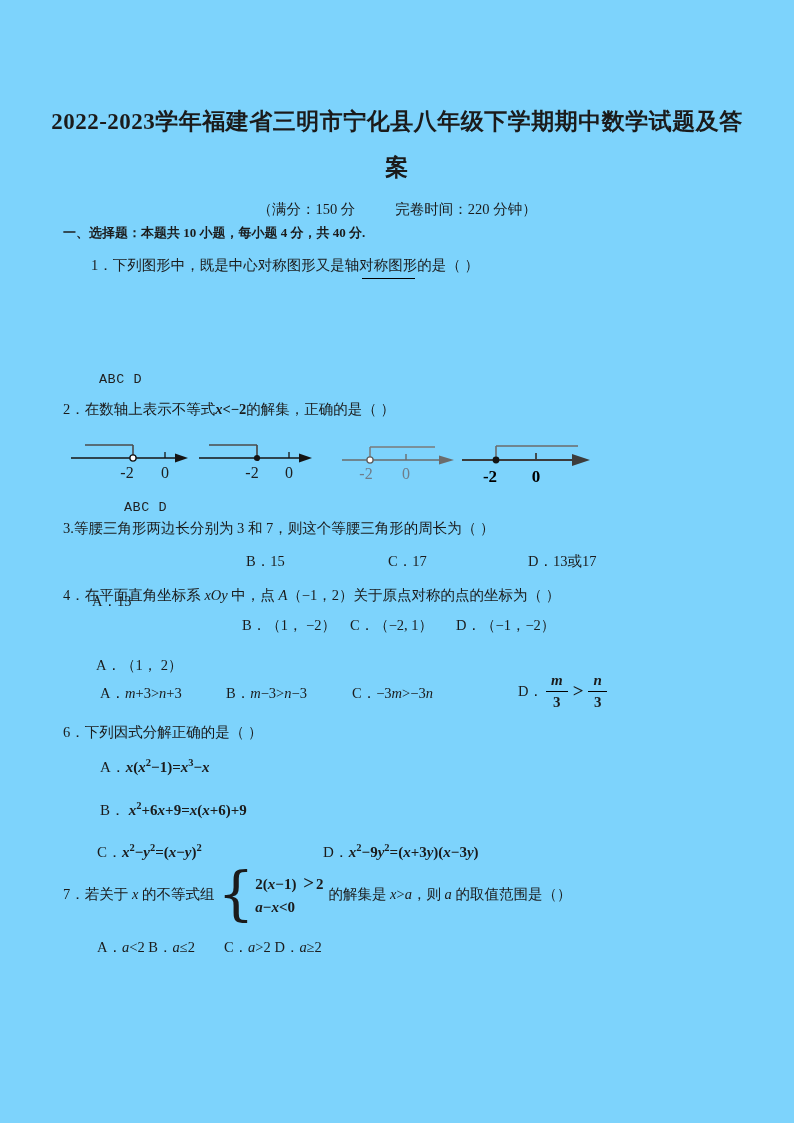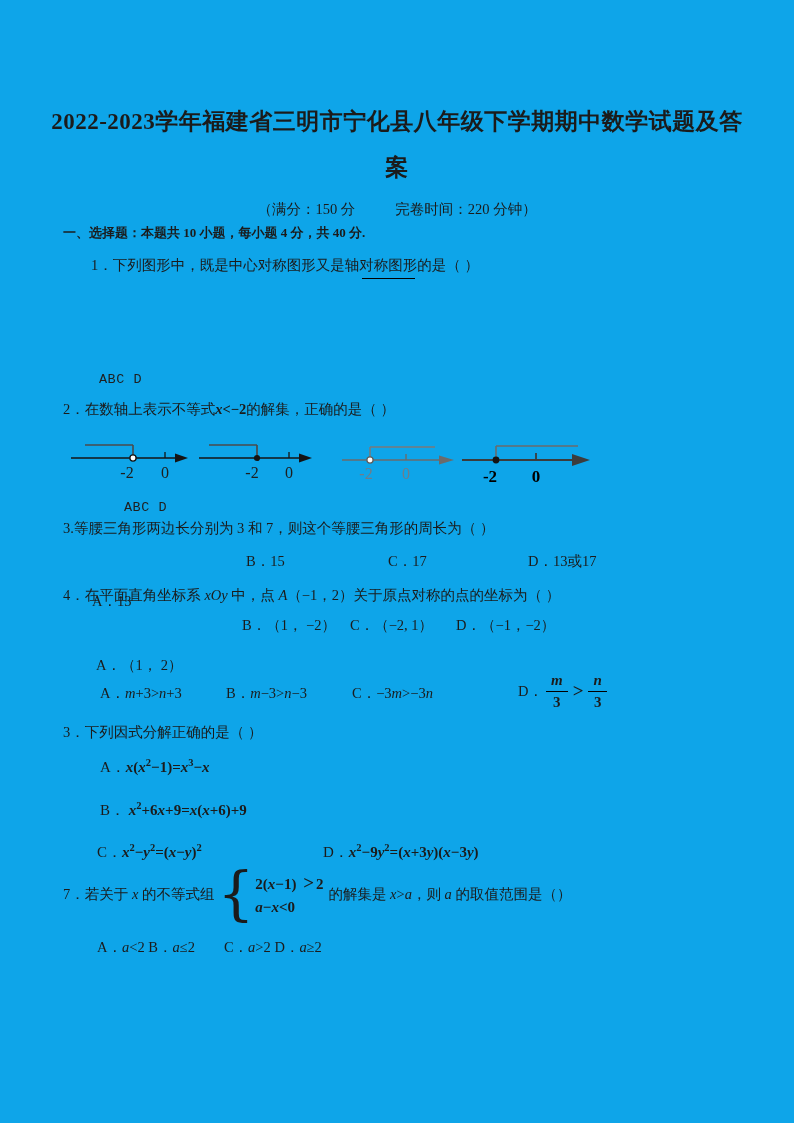--- a/index.html
+++ b/index.html
@@ -1,18 +1,18 @@
 <!DOCTYPE html>
 <html><head>
 <meta charset="utf-8">
 <style>
   html,body { margin:0; padding:0; background:#888; }
   #page {
     position:relative; width:794px; height:1123px; margin:0 auto;
-    background:#0ea5e9; overflow:hidden;
+    background:#7dd3fc; overflow:hidden;
     font-family:"Liberation Serif","DejaVu Serif",serif;
     color:#1b1b1b; font-size:14.5px;
   }
   .abs { position:absolute; }
   .center { left:0; width:794px; text-align:center; }
   .title { font-size:23px; font-weight:bold; letter-spacing:0.5px; }
   .meta { font-size:14.5px; display:flex; justify-content:center; gap:40px; }
   .heading { font-size:13px; font-weight:bold; }
   .qtext { font-size:14.5px; white-space:nowrap; }
   .mono { font-family:"Liberation Mono","DejaVu Sans Mono",monospace; font-size:13.5px; letter-spacing:0.5px; color:#1f1f1f; }
@@ -122,21 +122,21 @@
         <span class="num">m</span>
         <span class="den">3</span>
       </span>
       <span class="fm-gt">&gt;</span>
       <span class="frac">
         <span class="num">n</span>
         <span class="den">3</span>
       </span>
     </div>
 
-  <div class="abs qtext" style="top:723px; left:63px;">3．下列因式分解正确的是（ ）</div>
+  <div class="abs qtext" style="top:723px; left:63px;">6．下列因式分解正确的是（ ）</div>
   <div class="abs opt" style="top:757px; left:100px; font-size:15px;"><span>A．</span><span class="fm-bi">x</span><span class="fm-b">(</span><span class="fm-bi">x</span><span class="fm-sup">2</span><span class="fm-b">−1)=</span><span class="fm-bi">x</span><span class="fm-sup">3</span><span class="fm-b">−</span><span class="fm-bi">x</span></div>
   <div class="abs opt" style="top:800px; left:100px; font-size:15px;"><span>B． </span><span class="fm-bi">x</span><span class="fm-sup">2</span><span class="fm-b">+6</span><span class="fm-bi">x</span><span class="fm-b">+9=</span><span class="fm-bi">x</span><span class="fm-b">(</span><span class="fm-bi">x</span><span class="fm-b">+6)+9</span></div>
   <div class="abs opt" style="top:842px; left:97px;  font-size:15px;"><span>C．</span><span class="fm-bi">x</span><span class="fm-sup">2</span><span class="fm-b">−</span><span class="fm-bi">y</span><span class="fm-sup">2</span><span class="fm-b">=(</span><span class="fm-bi">x</span><span class="fm-b">−</span><span class="fm-bi">y</span><span class="fm-b">)</span><span class="fm-sup">2</span></div>
   <div class="abs opt" style="top:842px; left:323px; font-size:15px;"><span>D．</span><span class="fm-bi">x</span><span class="fm-sup">2</span><span class="fm-b">−9</span><span class="fm-bi">y</span><span class="fm-sup">2</span><span class="fm-b">=(</span><span class="fm-bi">x</span><span class="fm-b">+3</span><span class="fm-bi">y</span><span class="fm-b">)(</span><span class="fm-bi">x</span><span class="fm-b">−3</span><span class="fm-bi">y</span><span class="fm-b">)</span></div>
 
   <div class="abs q7row" style="top:866px; left:63px; height:56px;">
     <span class="qtext"><span>7．若关于 </span><span class="fm-i">x</span><span> 的不等式组</span></span>
     <span class="brace">{</span>
     <span class="sys">
       <div><span class="fm-b">2(</span><span class="fm-bi">x</span><span class="fm-b">−1)</span><span class="fm-gt"> &gt;</span><span class="fm-b">2</span></div>

